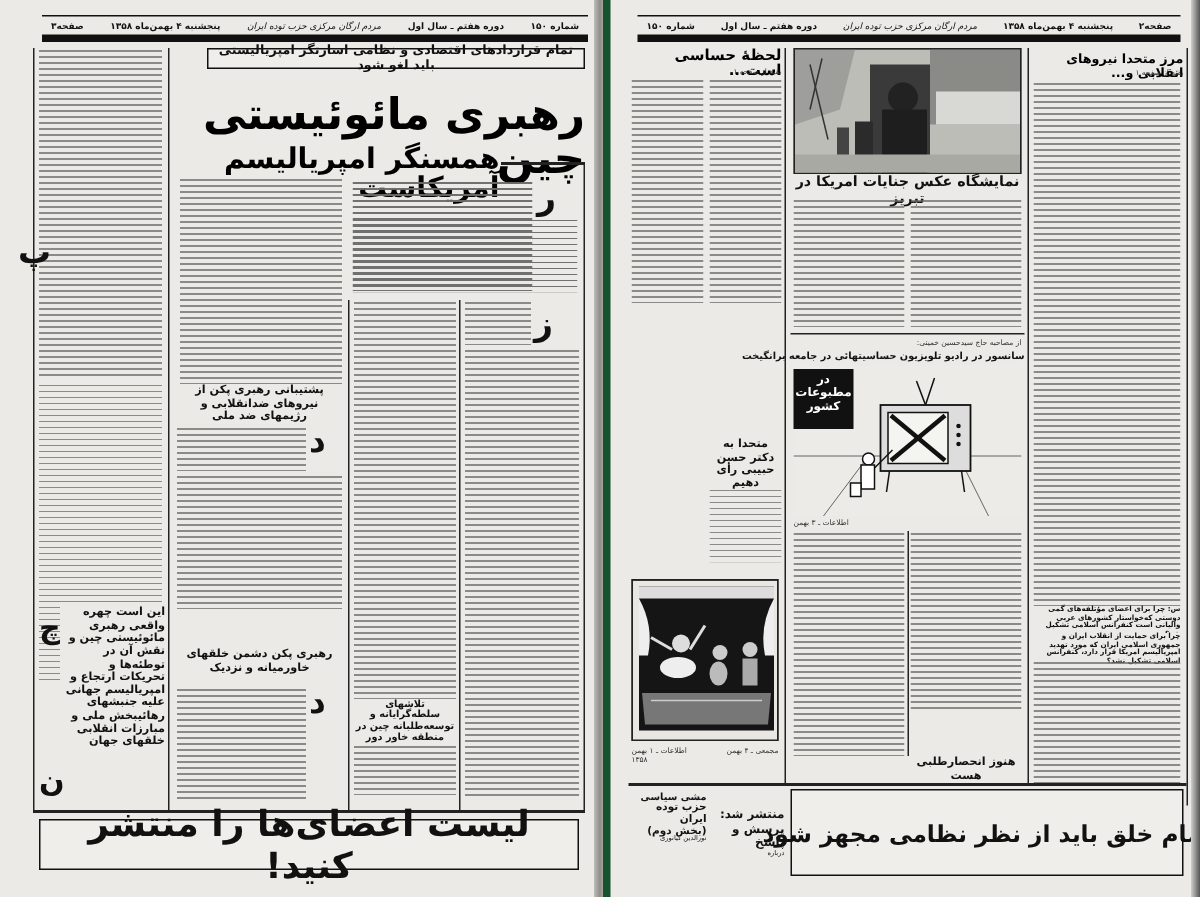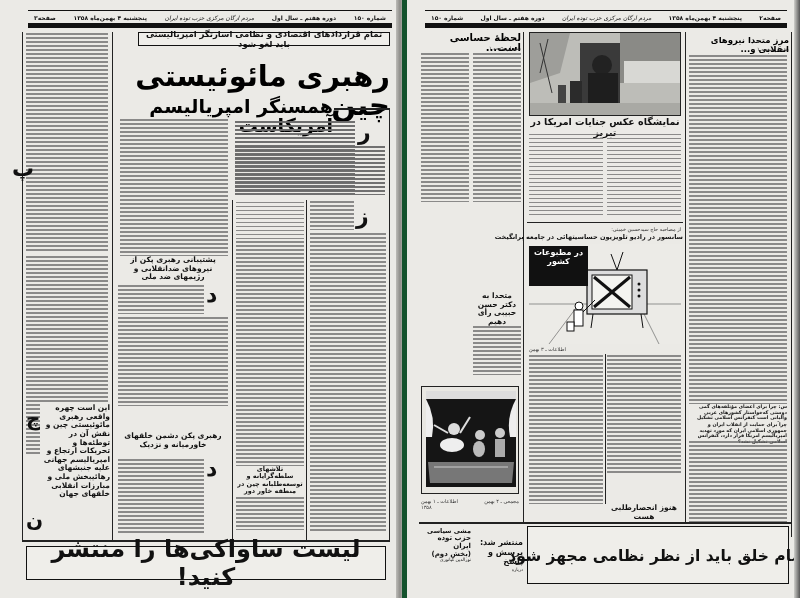--- a/index.html
+++ b/index.html
@@ -109,21 +109,21 @@
       </div>
 
     <div class="subhead" style="left:236px; top:466px; width:68px; font-size:6.5px;">تلاشهای سلطه‌گرایانه و توسعه‌طلبانه چین در منطقه خاور دور</div>
 
     <div class="dropcap" style="left:26px; top:408px; font-size:20px;">چ</div>
     <div class="subhead" style="left:40px; top:404px; width:70px; font-size:7.5px; text-align:right;">این است چهره واقعی رهبری مائوئیستی چین و نقش آن در توطئه‌ها و تحریکات ارتجاع و امپریالیسم جهانی علیه جنبشهای رهائیبخش ملی و مبارزات انقلابی خلقهای جهان</div>
     <div class="dropcap" style="left:26px; top:510px; font-size:20px;">ن</div>
 
     <div class="hrule" style="left:22px; top:540px; width:368px; height:2px;"></div>
     <div class="banner-box" style="left:26px; top:546px; width:360px; height:34px; font-size:24px; border-width:1px;">
-      <span>لیست ساواکی‌ها را منتشر کنید!</span>
+      <span>لیست اعضای‌ها را منتشر کنید!</span>
     </div>
   </div>
 
   <div class="spine"></div>
 
   <div class="page right">
     <div class="masthead" style="left:18px; width:362px;">
       <span>صفحه۲</span>
       <span>پنجشنبه ۴ بهمن‌ماه ۱۳۵۸</span>
       <span class="logo">مردم ارگان مرکزی حزب توده ایران</span>
@@ -211,21 +211,21 @@
           <circle cx="110" cy="52" r="1.5" fill="#111"></circle>
         <line x1="88" y1="26" x2="94" y2="8" stroke="#111"></line>
           <line x1="88" y1="26" x2="82" y2="10" stroke="#111"></line>
         <line x1="64" y1="70" x2="62" y2="84" stroke="#111"></line>
           <line x1="112" y1="70" x2="114" y2="84" stroke="#111"></line>
         <circle cx="50" cy="62" r="4" fill="#fff" stroke="#111"></circle>
         <rect x="45" y="66" width="9" height="16" fill="#fff" stroke="#111"></rect>
         <line x1="54" y1="68" x2="66" y2="56" stroke="#111"></line>
         <rect x="38" y="78" width="7" height="9" fill="#fff" stroke="#111"></rect>
       </svg>
-      <div style="position:absolute; left:0; top:2px; width:59px; height:40px; background:#111; color:#fff; font-size:8px; font-weight:bold; text-align:center; line-height:1.1; padding-top:3px; direction:rtl;">در مطبوعات کشور</div>
+      <div style="position:absolute; left:0; top:2px; width:40px; height:40px; background:#111; color:#fff; font-size:8px; font-weight:bold; text-align:center; line-height:1.1; padding-top:3px; direction:rtl;">در مطبوعات کشور</div>
     </div>
     <div class="small" style="left:122px; top:346px; width:152px; text-align:left;">اطلاعات ـ ۳ بهمن</div>
 
     <div class="col" style="left:122px; top:354px; width:74px; height:150px;">
         <div class="text-lines"></div>
       </div>
     <div class="vrule" style="left:198px; top:354px; height:150px;"></div>
     <div class="col" style="left:200px; top:354px; width:74px; height:120px;">
         <div class="text-lines"></div>
       </div>

